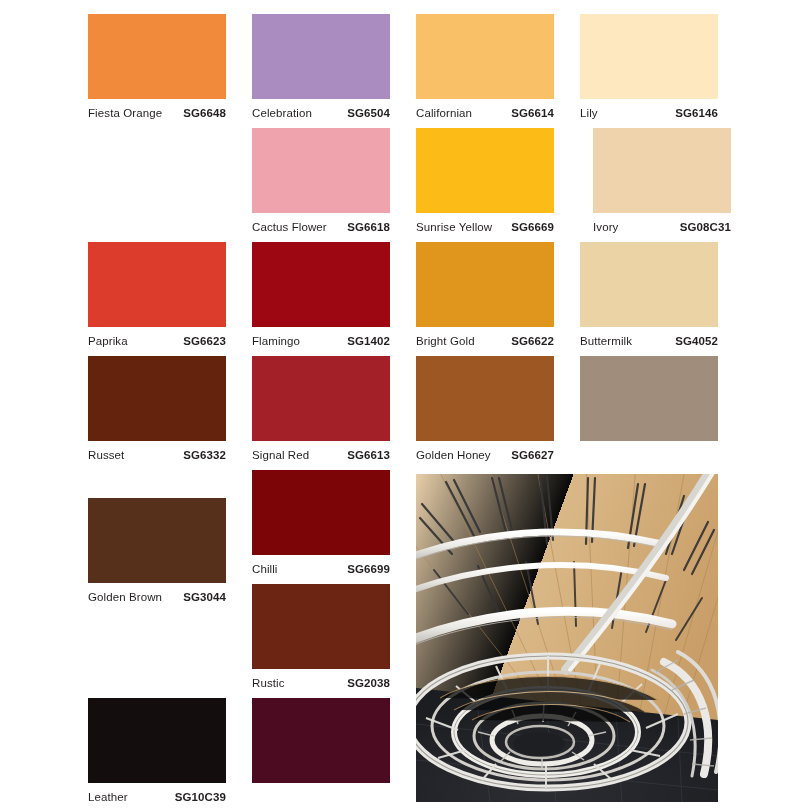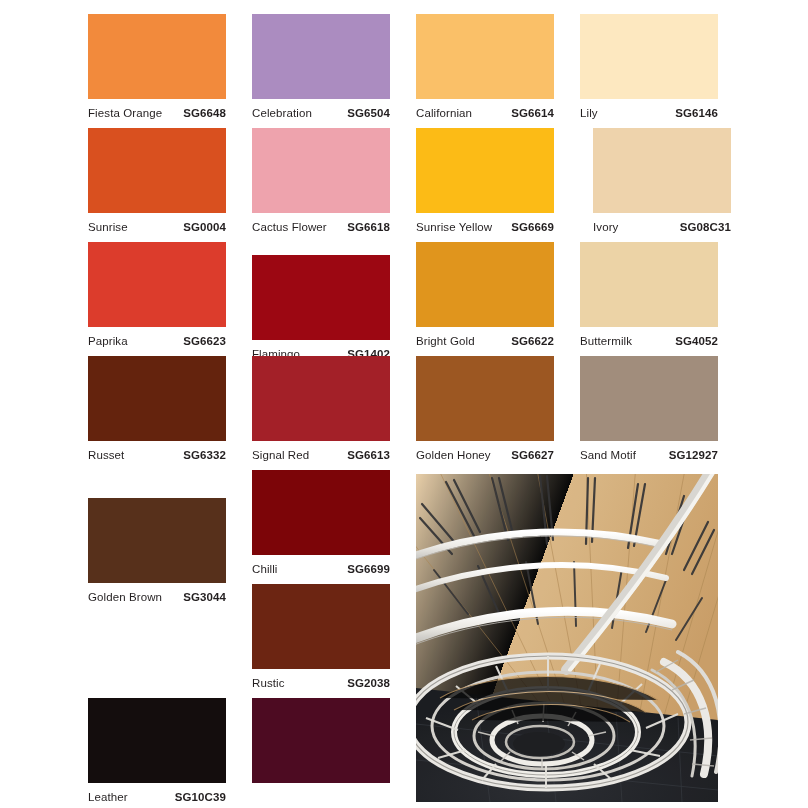--- a/index.html
+++ b/index.html
@@ -117,27 +117,20 @@
           <span class="swatch-code">SG6614</span>
         </div>
       </div>
       <div class="swatch-cell" style="left: 492px; top: 0px;">
         <div class="swatch-chip" title="Lily" style="background: rgb(253, 232, 192);"></div>
         <div class="swatch-caption">
           <span class="swatch-name">Lily</span>
           <span class="swatch-code">SG6146</span>
         </div>
       </div>
-      <div class="swatch-cell" style="left: 0px; top: 114px;">
-        <div class="swatch-chip" title="Sunrise" style="background: rgb(217, 80, 31);"></div>
-        <div class="swatch-caption">
-          <span class="swatch-name">Sunrise</span>
-          <span class="swatch-code">SG0004</span>
-        </div>
-      </div>
       <div class="swatch-cell" style="left: 164px; top: 114px;">
         <div class="swatch-chip" title="Cactus Flower" style="background: rgb(238, 163, 173);"></div>
         <div class="swatch-caption">
           <span class="swatch-name">Cactus Flower</span>
           <span class="swatch-code">SG6618</span>
         </div>
       </div>
       <div class="swatch-cell" style="left: 328px; top: 114px;">
         <div class="swatch-chip" title="Sunrise Yellow" style="background: rgb(252, 187, 22);"></div>
         <div class="swatch-caption">
@@ -152,21 +145,21 @@
           <span class="swatch-code">SG08C31</span>
         </div>
       </div>
       <div class="swatch-cell" style="left: 0px; top: 228px;">
         <div class="swatch-chip" title="Paprika" style="background: rgb(220, 60, 44);"></div>
         <div class="swatch-caption">
           <span class="swatch-name">Paprika</span>
           <span class="swatch-code">SG6623</span>
         </div>
       </div>
-      <div class="swatch-cell" style="left: 164px; top: 228px; margin-top: 13px;">
+      <div class="swatch-cell" style="left: 164px; top: 228px;">
         <div class="swatch-chip" title="Flamingo" style="background: rgb(156, 7, 18);"></div>
         <div class="swatch-caption">
           <span class="swatch-name">Flamingo</span>
           <span class="swatch-code">SG1402</span>
         </div>
       </div>
       <div class="swatch-cell" style="left: 328px; top: 228px;">
         <div class="swatch-chip" title="Bright Gold" style="background: rgb(224, 149, 29);"></div>
         <div class="swatch-caption">
           <span class="swatch-name">Bright Gold</span>
@@ -196,24 +189,20 @@
       </div>
       <div class="swatch-cell" style="left: 328px; top: 342px;">
         <div class="swatch-chip" title="Golden Honey" style="background: rgb(156, 87, 34);"></div>
         <div class="swatch-caption">
           <span class="swatch-name">Golden Honey</span>
           <span class="swatch-code">SG6627</span>
         </div>
       </div>
       <div class="swatch-cell" style="left: 492px; top: 342px;">
         <div class="swatch-chip" title="Sand Motif" style="background: rgb(161, 141, 124);"></div>
-        <div class="swatch-caption">
-          <span class="swatch-name">Sand Motif</span>
-          <span class="swatch-code">SG12927</span>
-        </div>
       </div>
       <div class="swatch-cell" style="left: 0px; top: 484px;">
         <div class="swatch-chip" title="Golden Brown" style="background: rgb(87, 48, 27);"></div>
         <div class="swatch-caption">
           <span class="swatch-name">Golden Brown</span>
           <span class="swatch-code">SG3044</span>
         </div>
       </div>
       <div class="swatch-cell" style="left: 164px; top: 456px;">
         <div class="swatch-chip" title="Chilli" style="background: rgb(124, 5, 8);"></div>

